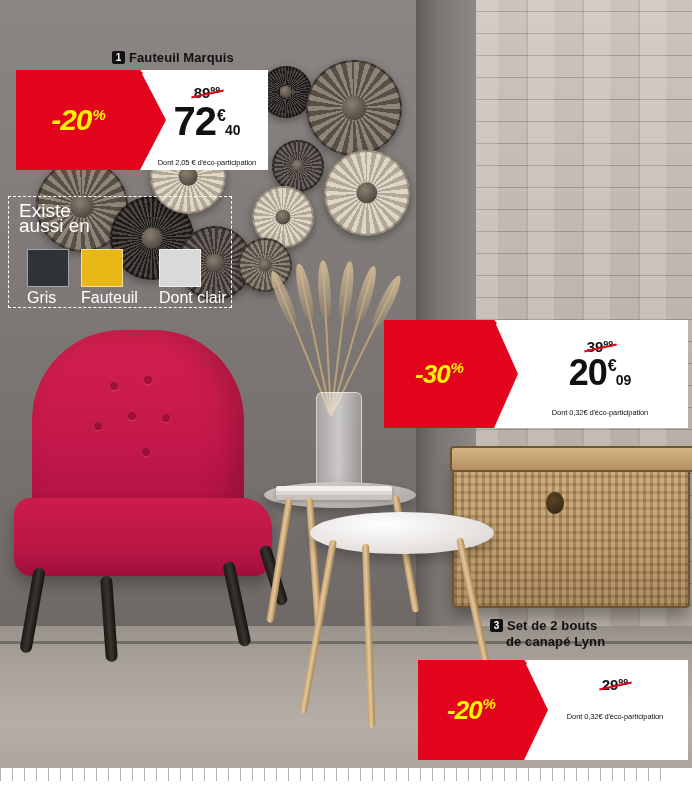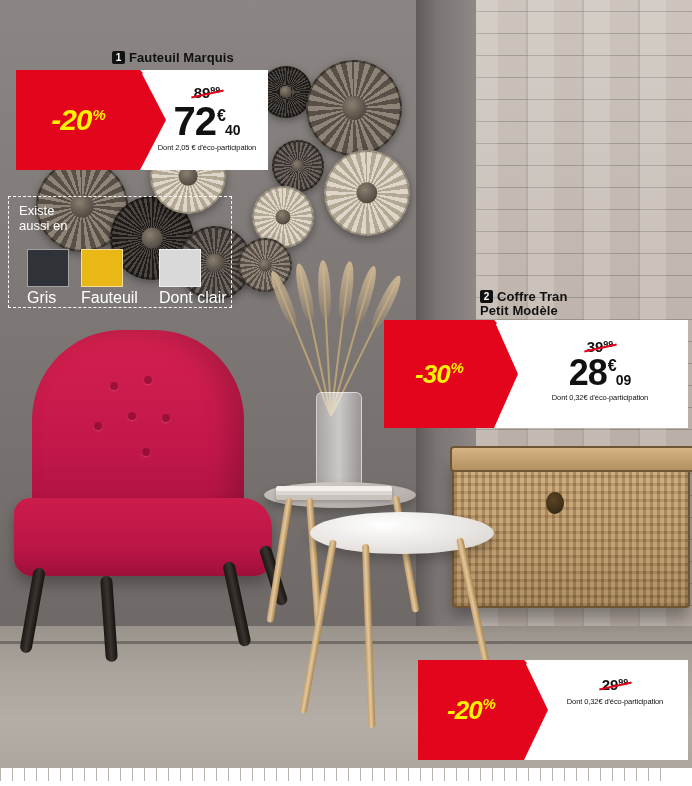--- a/index.html
+++ b/index.html
@@ -318,36 +318,36 @@
   .new {
     font-weight: bold;
     line-height: 0.95;
     letter-spacing: -1px;
   }
   .new .eur { font-size: 16px; vertical-align: 14px; margin-left: 1px; }
   .new .cts { font-size: 14px; vertical-align: 0px; letter-spacing: 0; }
   .eco {
     font-size: 7.5px;
     color: #111;
-    margin-top: 3px;
+    margin-top: 18px;
     letter-spacing: -0.1px;
   }
 
   
   .variants {
     position: absolute;
     left: 8px; top: 196px;
     width: 224px; height: 112px;
     border: 1px dashed #ffffff;
     color: #ffffff;
   }
   .variants .vtitle {
     position: absolute;
     left: 10px; top: 6px;
-    font-size: 13px;
+    font-size: 19px;
     line-height: 15px;
     font-weight: normal;
   }
   .sw {
     position: absolute;
     top: 52px;
     width: 42px; height: 38px;
     border: 1px solid rgba(255,255,255,0.55);
   }
   .sw-label {
@@ -544,45 +544,45 @@
     <div class="sw" style="left:18px; background:#2f3237;"></div>
     <div class="sw-label" style="left:18px;">Gris</div>
 
     <div class="sw" style="left:72px; background:#e9b816;"></div>
     <div class="sw-label" style="left:72px;">Fauteuil</div>
 
     <div class="sw" style="left:150px; background:#d9d9d9;"></div>
     <div class="sw-label" style="left:150px;">Dont clair</div>
   </div>
 
-  <div class="flag-title" style="left:480px; top:290px; line-height:14px;">
-    <span class="num-badge">2</span><span>Coffre Tran</span><br>
-    <span style="margin-left:0px;">Petit Modèle</span>
-  </div>
 
   <div class="promo" style="left:384px; top:320px; width:304px; height:108px;">
     <div class="arrow" style="width:110px;">
       <span class="disc" style="font-size:26px;">
         <span>-30</span><span class="pct">%</span>
       </span>
       <i style="position:absolute;left:100%;top:0;width:0;height:0;border-top:54px solid transparent;border-bottom:54px solid transparent;border-left:24px solid #e3051b;"></i>
     </div>
     <div class="prices" style="padding-left:26px;">
       <div style="height:12px;"></div>
       <div class="old">
         <span>39</span><span class="cts">99</span>
         <span class="strike"></span>
       </div>
       <div class="new" style="font-size:36px;">
-        <span>28</span><span class="eur">€</span><span class="cts">09</span>
+        <span>20</span><span class="eur">€</span><span class="cts">09</span>
       </div>
       <div class="eco">Dont 0,32€ d'éco-participation</div>
     </div>
   </div>
 
+  <div class="flag-title" style="left:490px; top:618px; line-height:16px;">
+    <span class="num-badge">3</span><span>Set de 2 bouts</span><br>
+    <span style="margin-left:16px;">de canapé  Lynn</span>
+  </div>
 
   <div class="promo" style="left:418px; top:660px; width:270px; height:100px;">
     <div class="arrow" style="width:106px;">
       <span class="disc" style="font-size:26px;">
         <span>-20</span><span class="pct">%</span>
       </span>
       <i style="position:absolute;left:100%;top:0;width:0;height:0;border-top:50px solid transparent;border-bottom:50px solid transparent;border-left:24px solid #e3051b;"></i>
     </div>
     <div class="prices" style="padding-left:26px;">
       <div style="height:10px;"></div>

